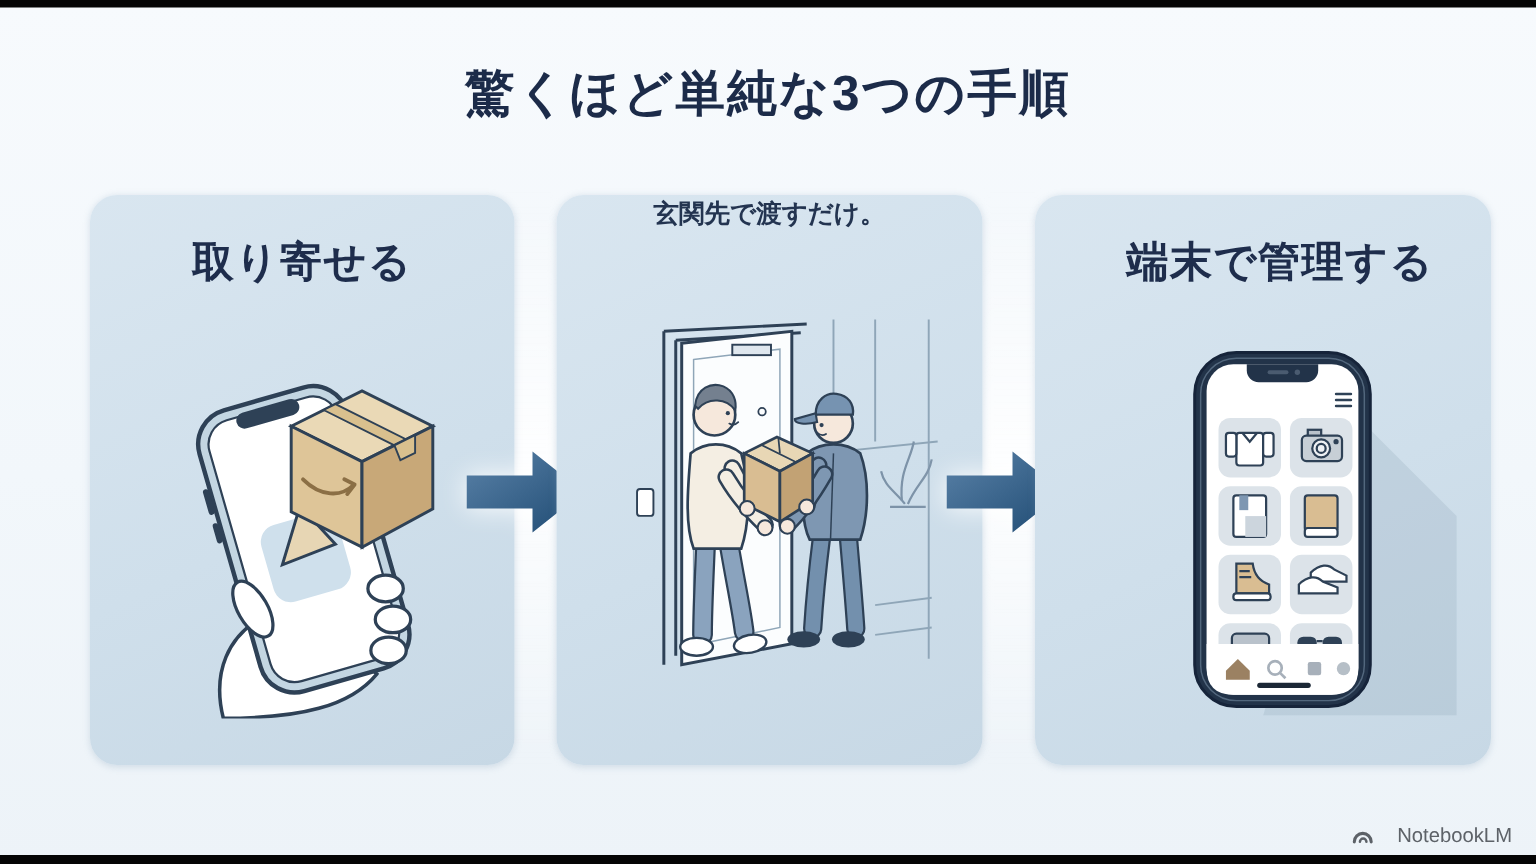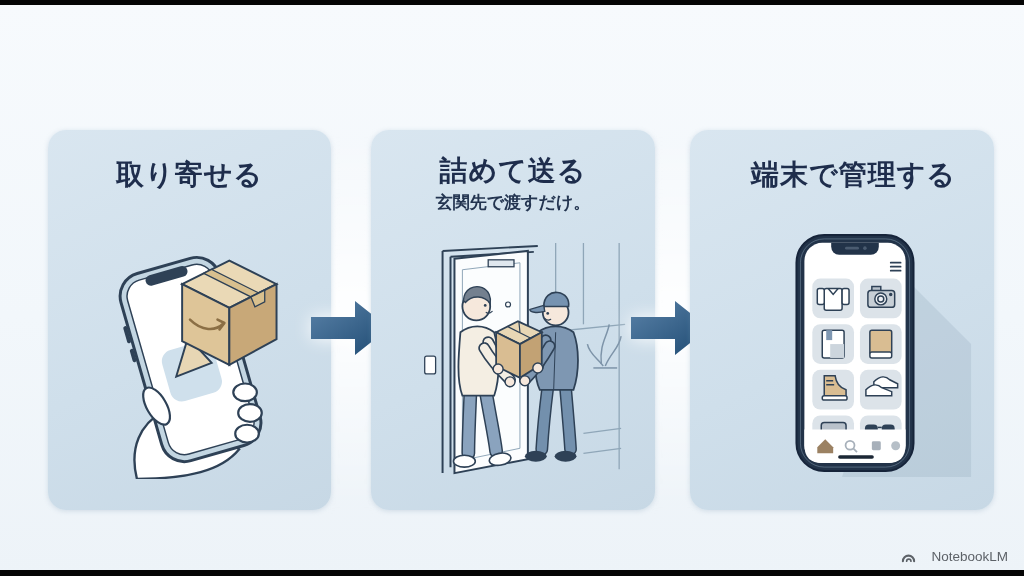--- a/index.html
+++ b/index.html
@@ -19,21 +19,21 @@
     position:absolute;top:130px;width:48px;height:380px;
     background:linear-gradient(180deg,rgba(255,255,255,0) 0%,rgba(255,255,255,.85) 45%,rgba(255,255,255,0) 100%);
     filter:blur(5px);
   }
   .panel{
     position:absolute;top:130px;height:380px;border-radius:18px;
     background:linear-gradient(155deg,#d9e6f0 0%,#cfdfeb 55%,#c7d8e5 100%);
     box-shadow:0 1px 5px rgba(125,155,180,.28);
     display:flex;flex-direction:column;align-items:center;overflow:hidden;
   }
-  #panel1{left:48px;width:283px;text-align:right;}
+  #panel1{left:60px;width:283px;text-align:right;}
   #panel2{left:371px;width:284px;}
   #panel3{left:690px;width:281px;padding-left:23px;}
   .panel-title{margin-top:26px;font-size:28px;font-weight:800;color:#1e2d4c;letter-spacing:1px;}
   #panel2 .panel-title{margin-top:22px;}
   .panel-sub{margin-top:1px;font-size:17px;font-weight:700;color:#233450;}
   .illus{flex:1;display:flex;align-items:center;justify-content:center;width:100%;}
   .arrow{position:absolute;top:296px;filter:drop-shadow(0 0 9px rgba(255,255,255,.95));}
   #arrow1{left:311px;}
   #arrow2{left:631px;}
   .watermark{
@@ -41,20 +41,21 @@
     color:#5d6268;font-size:13.5px;font-weight:500;
   }
 </style>
 </head>
 <body>
 
 <div class="stage">
 
   <div class="bar top"></div>
 
+  <div class="page-title">驚くほど単純な3つの手順</div>
 
   <div class="gap-glow" style="left:328px;"></div>
   <div class="gap-glow" style="left:651px;"></div>
 
   <div class="panel" id="panel1">
     <div class="panel-title">取り寄せる</div>
     <div class="illus">
       <svg width="236" height="253" viewBox="0 0 240 255">
 
         <path d="M66,256 C58,224 70,200 92,188 C112,178 130,188 144,202 L170,226 C152,248 118,256 66,256 Z" fill="#ffffff" stroke="#2e4156" stroke-width="2.4"></path>
@@ -92,21 +93,20 @@
     <defs>
         <linearGradient id="ag1" x1="0" y1="0" x2="1" y2="1">
       <stop offset="0" stop-color="#5a82a8"></stop>
           <stop offset="1" stop-color="#1e4a72"></stop>
     </linearGradient>
       </defs>
     <polygon points="0,21 44,21 44,5 78,32 44,59 44,43 0,43" fill="url(#ag1)"></polygon>
   </svg>
 
   <div class="panel" id="panel2">
-    <div class="panel-title">詰めて送る</div>
     <div class="panel-sub">玄関先で渡すだけ。</div>
     <div class="illus">
       <svg width="250" height="250" viewBox="0 0 250 252">
 
         <g stroke="#8fa6b8" stroke-width="1.3" fill="none">
           <path d="M168,6 L168,92"></path>
             <path d="M196,6 L196,88"></path>
           <path d="M160,96 L238,88"></path>
             <path d="M232,6 L232,234"></path>
           <path d="M196,198 L234,193"></path>

